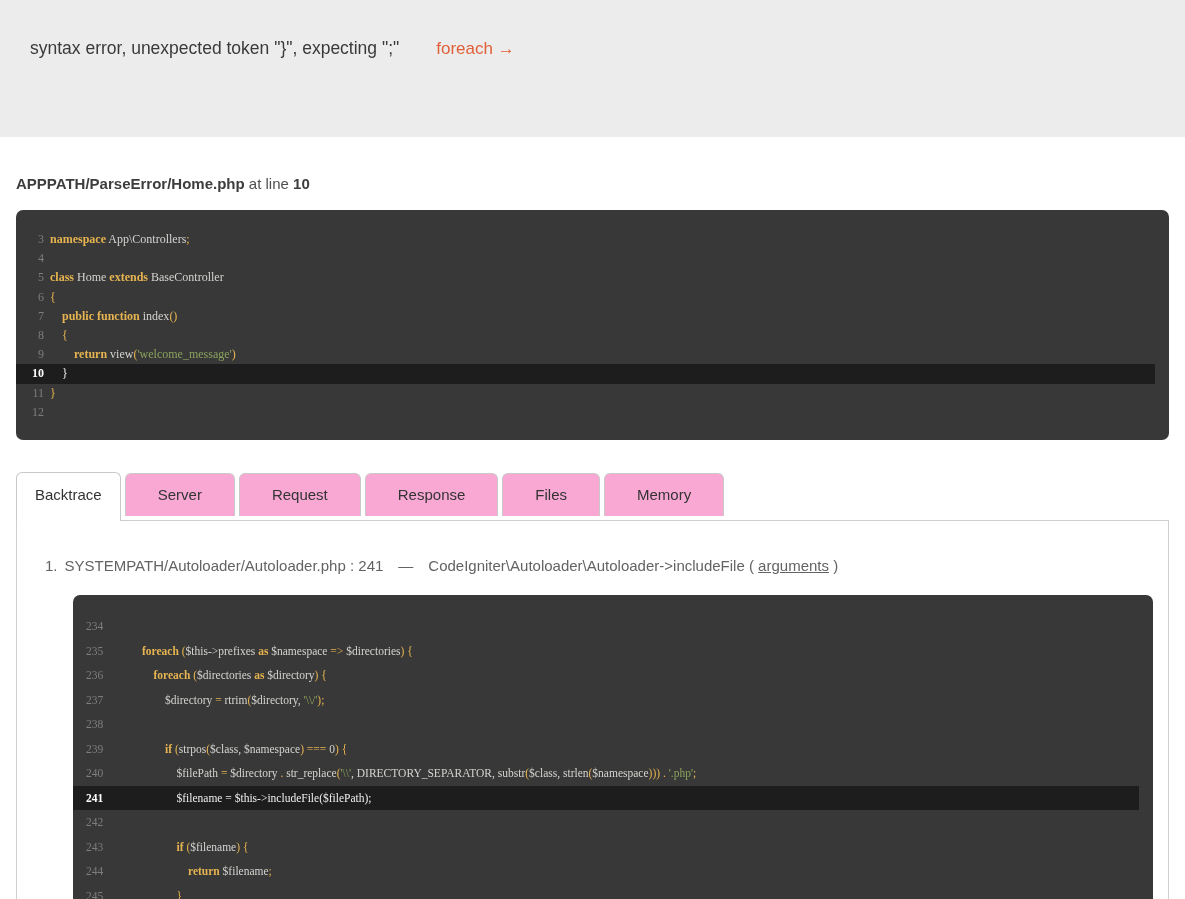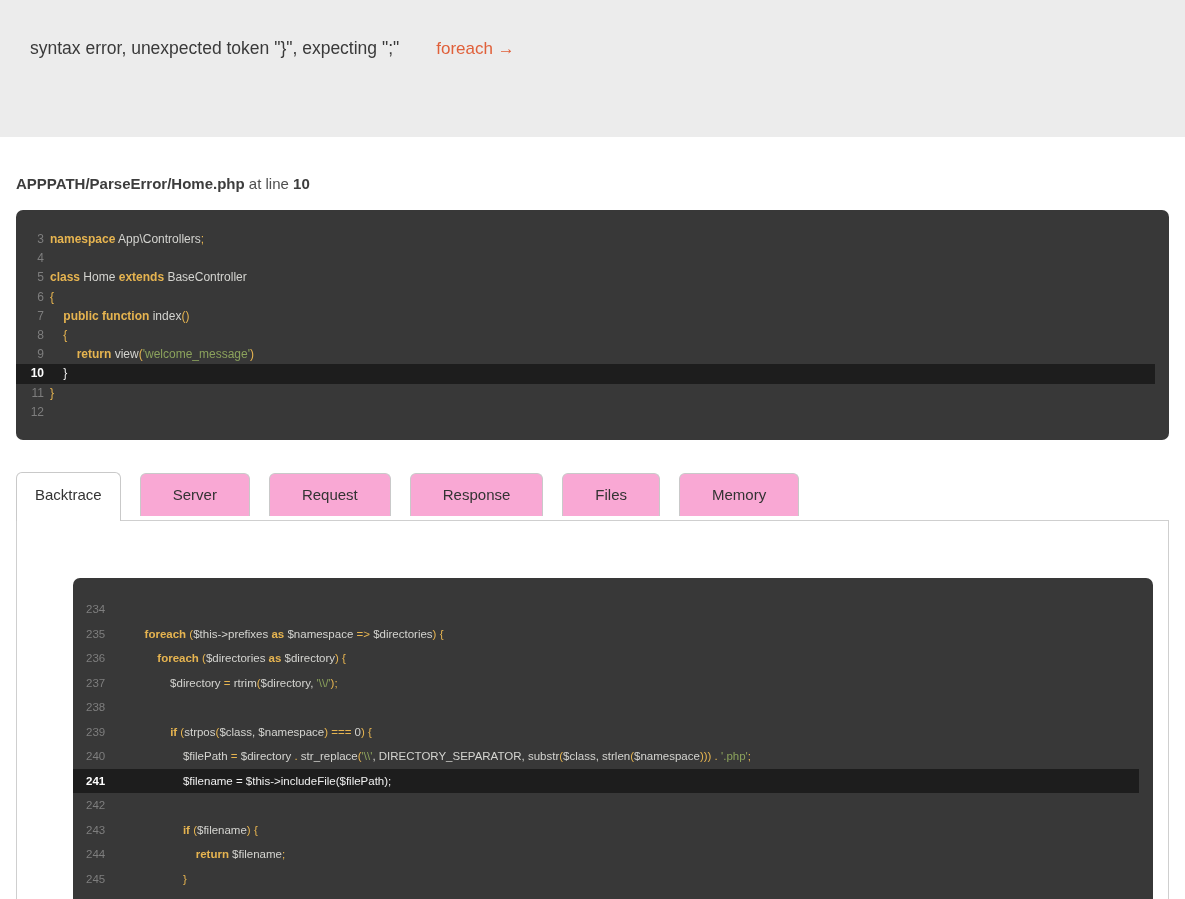--- a/index.html
+++ b/index.html
@@ -18,33 +18,33 @@
   .header-row{display:flex;align-items:baseline;margin-top:17px;}
   .error-message{font-size:17.5px;color:#3a3a3a;}
   .search-link{font-size:17px;color:var(--accent,#e0603a);text-decoration:none;margin-left:37px;cursor:pointer;}
   
   .file-line{margin:38px 16px 18px;font-size:15px;color:#4f4f4f;}
   .file-line .b{font-weight:700;color:#3d3d3d;}
   
   .code-block{
     background:var(--code-bg,#383838);border-radius:7px;margin:0 16px;
     padding:20px 14px 18px 0;overflow:hidden;
-    font-family:Liberation Sans, sans-serif;
+    font-family:Liberation Serif, serif;
   }
   .code-line{white-space:pre;font-size:12px;line-height:19.2px;color:var(--pl,#d4d4d0);}
   .code-line .ln{display:inline-block;width:28px;margin-right:6px;text-align:right;color:var(--ln,#7e7e7e);}
   .code-line.hl{background:var(--code-hl-bg,#1d1d1d);}
   .code-line.hl .ln{color:#fff;font-weight:700;}
   .code-line.hl .tk-pl{color:#efefef;}
   .tk-kw{color:var(--kw,#e6b450);font-weight:700;}
   .tk-pu{color:var(--kw,#e6b450);}
   .tk-st{color:var(--str,#8ba25c);}
   .tk-pl{color:var(--pl,#d4d4d0);}
   
-  .tab-bar{display:flex;align-items:flex-end;gap:19px;margin:32px 16px 0;position:relative;z-index:2;}
+  .tab-bar{display:flex;align-items:flex-end;gap:4px;margin:32px 16px 0;position:relative;z-index:2;}
   .tab{
     font-family:inherit;font-size:15px;color:#333;background:#f9a8d4;
     border:1px solid #c9c9c9;border-bottom:none;border-radius:6px 6px 0 0;
     padding:12px 32px;margin-bottom:4px;cursor:pointer;line-height:18px;
   }
   .tab.active{background:#fff;padding:13px 18px 17px;margin-bottom:-1px;}
   
   .panel{
     margin:0 16px;border:1px solid #cfcfcf;background:#fff;
     padding:36px 12px 40px 28px;position:relative;z-index:1;min-height:400px;
@@ -81,14 +81,18 @@
 <nav class="tab-bar">
     <button class="tab active">Backtrace</button>
     <button class="tab">Server</button>
     <button class="tab">Request</button>
     <button class="tab">Response</button>
     <button class="tab">Files</button>
     <button class="tab">Memory</button>
   </nav>
 
 <section class="panel">
+  <div class="backtrace-item">
+    <span class="idx">1.</span><span>SYSTEMPATH/Autoloader/Autoloader.php : 241</span><span class="sep">—</span><span>CodeIgniter\Autoloader\Autoloader-&gt;includeFile</span>
+    <span>( </span><a>arguments</a><span> )</span>
+  </div>
   <pre class="code-block trace-code"><div class="code-line"><span class="ln">234</span></div><div class="code-line"><span class="ln">235</span><span class="tk-pl">        </span><span class="tk-kw">foreach</span><span class="tk-pl"> </span><span class="tk-pu">(</span><span class="tk-pl">$this-&gt;prefixes </span><span class="tk-kw">as</span><span class="tk-pl"> $namespace </span><span class="tk-pu">=&gt;</span><span class="tk-pl"> $directories</span><span class="tk-pu">)</span><span class="tk-pl"> </span><span class="tk-pu">{</span></div><div class="code-line"><span class="ln">236</span><span class="tk-pl">            </span><span class="tk-kw">foreach</span><span class="tk-pl"> </span><span class="tk-pu">(</span><span class="tk-pl">$directories </span><span class="tk-kw">as</span><span class="tk-pl"> $directory</span><span class="tk-pu">)</span><span class="tk-pl"> </span><span class="tk-pu">{</span></div><div class="code-line"><span class="ln">237</span><span class="tk-pl">                $directory </span><span class="tk-pu">=</span><span class="tk-pl"> rtrim</span><span class="tk-pu">(</span><span class="tk-pl">$directory, </span><span class="tk-st">'\\/'</span><span class="tk-pu">);</span></div><div class="code-line"><span class="ln">238</span></div><div class="code-line"><span class="ln">239</span><span class="tk-pl">                </span><span class="tk-kw">if</span><span class="tk-pl"> </span><span class="tk-pu">(</span><span class="tk-pl">strpos</span><span class="tk-pu">(</span><span class="tk-pl">$class, $namespace</span><span class="tk-pu">)</span><span class="tk-pl"> </span><span class="tk-pu">===</span><span class="tk-pl"> 0</span><span class="tk-pu">)</span><span class="tk-pl"> </span><span class="tk-pu">{</span></div><div class="code-line"><span class="ln">240</span><span class="tk-pl">                    $filePath </span><span class="tk-pu">=</span><span class="tk-pl"> $directory </span><span class="tk-pu">.</span><span class="tk-pl"> str_replace</span><span class="tk-pu">(</span><span class="tk-st">'\\'</span><span class="tk-pl">, DIRECTORY_SEPARATOR, substr</span><span class="tk-pu">(</span><span class="tk-pl">$class, strlen</span><span class="tk-pu">(</span><span class="tk-pl">$namespace</span><span class="tk-pu">)))</span><span class="tk-pl"> </span><span class="tk-pu">.</span><span class="tk-pl"> </span><span class="tk-st">'.php'</span><span class="tk-pu">;</span></div><div class="code-line hl"><span class="ln">241</span><span class="tk-pl">                    $filename = $this-&gt;includeFile($filePath);</span></div><div class="code-line"><span class="ln">242</span></div><div class="code-line"><span class="ln">243</span><span class="tk-pl">                    </span><span class="tk-kw">if</span><span class="tk-pl"> </span><span class="tk-pu">(</span><span class="tk-pl">$filename</span><span class="tk-pu">)</span><span class="tk-pl"> </span><span class="tk-pu">{</span></div><div class="code-line"><span class="ln">244</span><span class="tk-pl">                        </span><span class="tk-kw">return</span><span class="tk-pl"> $filename</span><span class="tk-pu">;</span></div><div class="code-line"><span class="ln">245</span><span class="tk-pl">                    </span><span class="tk-pu">}</span></div></pre>
 </section>
 
 </body></html>

